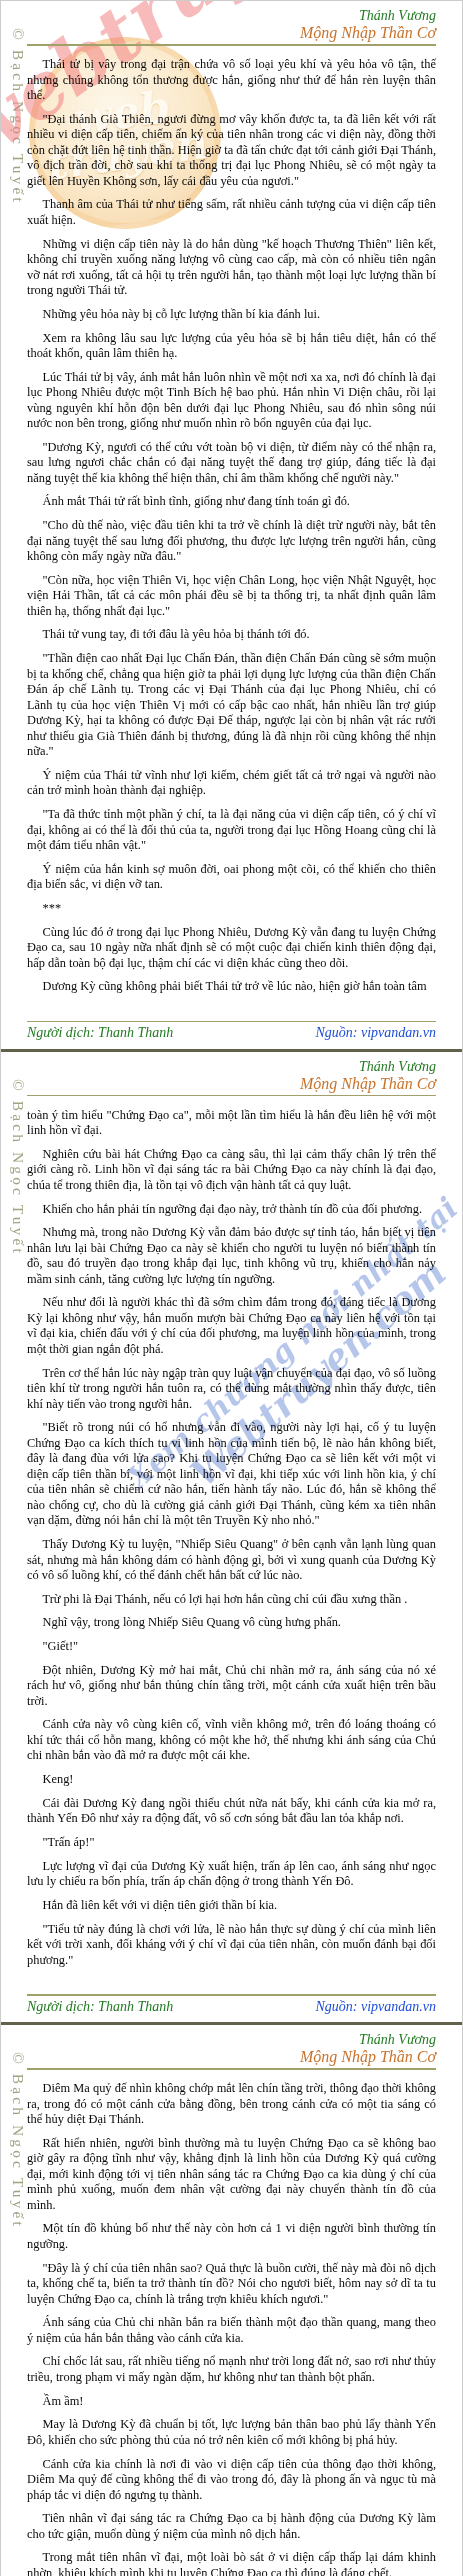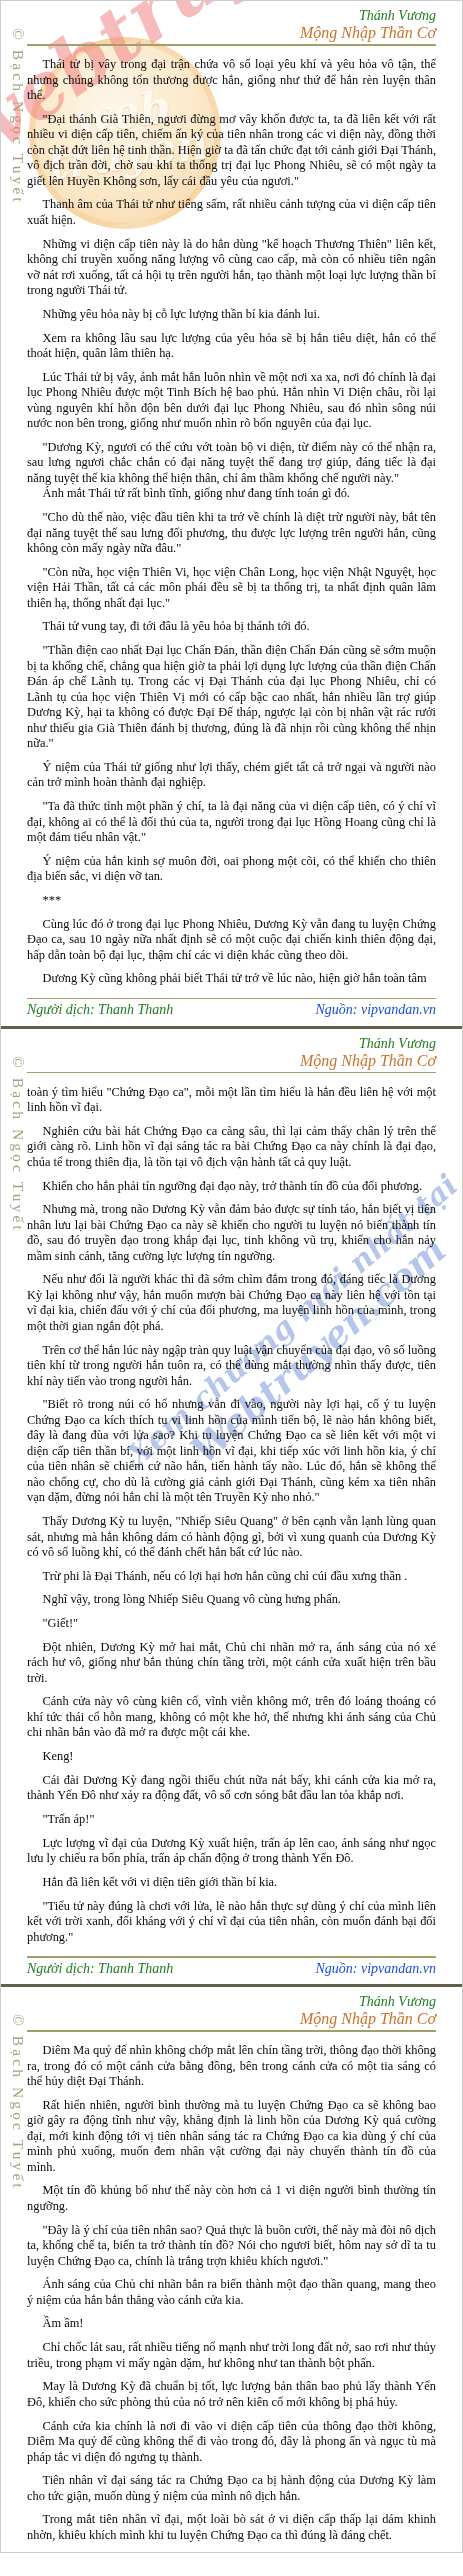--- a/index.html
+++ b/index.html
@@ -27,23 +27,23 @@
     margin:6.2px 26px 3.1px 26px;font-weight:normal;
   }
   
   .page-body{padding:3.1px 26px 0 26px;}
   .para{
     font-size:12.4px;line-height:15.5px;text-align:justify;
     text-indent:15.5px;margin:8.2px 0;
   }
   .para.noindent{text-indent:0;}
   .para.tight{margin-bottom:0;}
-  .para.tight-top{margin-top:0;}
-  
-  .page-footer{margin-top:11px;}
+  .para.tight-top{margin-top:8px;}
+  
+  .page-footer{margin-top:26px;}
   .footer-row{
     display:flex;justify-content:space-between;align-items:baseline;
     padding:3.1px 26px 7.2px 26px;
   }
   .footer-translator{font-style:italic;font-size:14px;color:#217a21;}
   .footer-source{font-style:italic;font-size:14px;color:#1d4ed8;}
   .page-divider{height:3.1px;background:#62624a;}
   
   .wm{position:absolute;z-index:1;pointer-events:none;user-select:none;}
   .wm-vertical{
@@ -99,29 +99,29 @@
       </header>
       <div class="rule"></div>
 
 
       <div class="page-body">
           <p class="para">Thái tử bị vây trong đại trận chứa vô số loại yêu khí và yêu hỏa vô tận, thế nhưng chúng không tổn thương được hắn, giống như thứ để hắn rèn luyện thân thể.</p>
           <p class="para">"Đại thánh Già Thiên, ngươi đừng mơ vây khốn được ta, ta đã liên kết với rất nhiều vi diện cấp tiên, chiếm ấn ký của tiên nhân trong các vi diện này, đồng thời còn chặt đứt liên hệ tinh thần. Hiện giờ ta đã tấn chức đạt tới cảnh giới Đại Thánh, vô địch trần đời, chờ sau khi ta thống trị đại lục Phong Nhiêu, sẽ có một ngày ta giết lên Huyền Không sơn, lấy cái đầu yêu của ngươi."</p>
           <p class="para">Thanh âm của Thái tử như tiếng sấm, rất nhiều cảnh tượng của vi diện cấp tiên xuất hiện.</p>
           <p class="para">Những vi diện cấp tiên này là do hắn dùng "kế hoạch Thương Thiên" liên kết, không chỉ truyền xuống năng lượng vô cùng cao cấp, mà còn có nhiều tiên ngân vỡ nát rơi xuống, tất cả hội tụ trên người hắn, tạo thành một loại lực lượng thần bí trong người Thái tử.</p>
           <p class="para">Những yêu hỏa này bị cỗ lực lượng thần bí kia đánh lui.</p>
-          <p class="para">Xem ra không lâu sau lực lượng của yêu hỏa sẽ bị hắn tiêu diệt, hắn có thể thoát hiện, quân lâm thiên hạ.</p>
+          <p class="para">Xem ra không lâu sau lực lượng của yêu hỏa sẽ bị hắn tiêu diệt, hắn có thể thoát khốn, quân lâm thiên hạ.</p>
           <p class="para">Lúc Thái tử bị vây, ánh mắt hắn luôn nhìn về một nơi xa xa, nơi đó chính là đại lục Phong Nhiêu được một Tinh Bích hệ bao phủ. Hắn nhìn Vi Diện châu, rồi lại vùng nguyên khí hỗn độn bên dưới đại lục Phong Nhiêu, sau đó nhìn sông núi nước non bên trong, giống như muốn nhìn rõ bổn nguyên của đại lục.</p>
           <p class="para tight">"Dương Kỳ, ngươi có thể cứu vớt toàn bộ vi diện, từ điểm này có thể nhận ra, sau lưng ngươi chắc chắn có đại năng tuyệt thế đang trợ giúp, đáng tiếc là đại năng tuyệt thế kia không thể hiện thân, chỉ âm thầm khống chế người này."</p>
           <p class="para tight-top">Ánh mắt Thái tử rất bình tĩnh, giống như đang tính toán gì đó.</p>
           <p class="para">"Cho dù thế nào, việc đầu tiên khi ta trở về chính là diệt trừ người này, bắt tên đại năng tuyệt thế sau lưng đối phương, thu được lực lượng trên người hắn, cũng không còn mấy ngày nữa đâu."</p>
           <p class="para">"Còn nữa, học viện Thiên Vi, học viện Chân Long, học viện Nhật Nguyệt, học viện Hải Thần, tất cả các môn phái đều sẽ bị ta thống trị, ta nhất định quân lâm thiên hạ, thống nhất đại lục."</p>
           <p class="para">Thái tử vung tay, đi tới đâu là yêu hỏa bị thánh tới đó.</p>
           <p class="para">"Thần điện cao nhất Đại lục Chấn Đán, thần điện Chấn Đán cũng sẽ sớm muộn bị ta khống chế, chẳng qua hiện giờ ta phải lợi dụng lực lượng của thần điện Chấn Đán áp chế Lãnh tụ. Trong các vị Đại Thánh của đại lục Phong Nhiêu, chỉ có Lãnh tụ của học viện Thiên Vị mới có cấp bậc cao nhất, hắn nhiều lần trợ giúp Dương Kỳ, hại ta không có được Đại Đế tháp, ngược lại còn bị nhân vật rác rưởi như thiếu gia Già Thiên đánh bị thương, đúng là đã nhịn rồi cũng không thể nhịn nữa."</p>
-          <p class="para">Ý niệm của Thái tử giống như lợi thấy, chém giết tất cả trở ngại và người nào cản trở mình hoàn thành đại nghiệp.</p>
+          <p class="para">Ý niệm của Thái tử vĩnh như lợi kiếm, chém giết tất cả trở ngại và người nào cản trở mình hoàn thành đại nghiệp.</p>
           <p class="para">"Ta đã thức tỉnh một phần ý chí, ta là đại năng của vi diện cấp tiên, có ý chí vĩ đại, không ai có thể là đối thủ của ta, người trong đại lục Hồng Hoang cũng chỉ là một đám tiểu nhân vật."</p>
           <p class="para">Ý niệm của hắn kinh sợ muôn đời, oai phong một cõi, có thể khiến cho thiên địa biến sắc, vi diện vỡ tan.</p>
           <p class="para">***</p>
           <p class="para">Cùng lúc đó ở trong đại lục Phong Nhiêu, Dương Kỳ vẫn đang tu luyện Chứng Đạo ca, sau 10 ngày nữa nhất định sẽ có một cuộc đại chiến kinh thiên động đại, hấp dẫn toàn bộ đại lục, thậm chí các vi diện khác cũng theo dõi.</p>
           <p class="para">Dương Kỳ cũng không phải biết Thái tử trở về lúc nào, hiện giờ hắn toàn tâm</p>
         </div>
 
       <footer class="page-footer">
         <div class="rule"></div>
         <div class="footer-row">
@@ -192,22 +192,22 @@
         <span class="book-source">Mộng Nhập Thần Cơ</span>
       </header>
       <div class="rule"></div>
 
       <div class="page-body">
           <p class="para">Diêm Ma quỷ đế nhìn không chớp mắt lên chín tầng trời, thông đạo thời không ra, trong đó có một cánh cửa bằng đồng, bên trong cánh cửa có một tia sáng có thể hủy diệt Đại Thánh.</p>
           <p class="para">Rất hiển nhiên, người bình thường mà tu luyện Chứng Đạo ca sẽ không bao giờ gây ra động tĩnh như vậy, khẳng định là linh hồn của Dương Kỳ quá cường đại, mới kinh động tới vị tiên nhân sáng tác ra Chứng Đạo ca kia dùng ý chí của mình phủ xuống, muốn đem nhân vật cường đại này chuyển thành tín đồ của mình.</p>
           <p class="para">Một tín đồ khủng bố như thế này còn hơn cả 1 vi diện người bình thường tín ngưỡng.</p>
           <p class="para">"Đây là ý chí của tiên nhân sao? Quả thực là buồn cười, thế này mà đòi nô dịch ta, khống chế ta, biến ta trở thành tín đồ? Nói cho ngươi biết, hôm nay sở dĩ ta tu luyện Chứng Đạo ca, chính là trắng trợn khiêu khích ngươi."</p>
           <p class="para">Ánh sáng của Chủ chi nhãn bắn ra biến thành một đạo thần quang, mang theo ý niệm của hắn bắn thẳng vào cánh cửa kia.</p>
+          <p class="para">Chỉ chốc lát sau, rất nhiều tiếng nổ mạnh như trời long đất nở, sao rơi như thủy triều, trong phạm vi mấy ngàn dặm, hư không như tan thành bột phấn.</p>
           <p class="para">Ầm ầm!</p>
-          <p class="para">Chỉ chốc lát sau, rất nhiều tiếng nổ mạnh như trời long đất nở, sao rơi như thủy triều, trong phạm vi mấy ngàn dặm, hư không như tan thành bột phấn.</p>
           <p class="para">May là Dương Kỳ đã chuẩn bị tốt, lực lượng bản thân bao phủ lấy thành Yến Đô, khiến cho sức phòng thủ của nó trở nên kiên cố mới không bị phá hủy.</p>
           <p class="para">Cánh cửa kia chính là nơi đi vào vi diện cấp tiên của thông đạo thời không, Diêm Ma quỷ đế cũng không thể đi vào trong đó, đây là phong ấn và ngục tù mà pháp tắc vi diện đó ngưng tụ thành.</p>
           <p class="para">Tiên nhân vĩ đại sáng tác ra Chứng Đạo ca bị hành động của Dương Kỳ làm cho tức giận, muốn dùng ý niệm của mình nô dịch hắn.</p>
           <p class="para">Trong mắt tiên nhân vĩ đại, một loài bò sát ở vi diện cấp thấp lại dám khinh nhờn, khiêu khích mình khi tu luyện Chứng Đạo ca thì đúng là đáng chết.</p>
         </div>
 
     </div>
   </section>
 
 </div>

